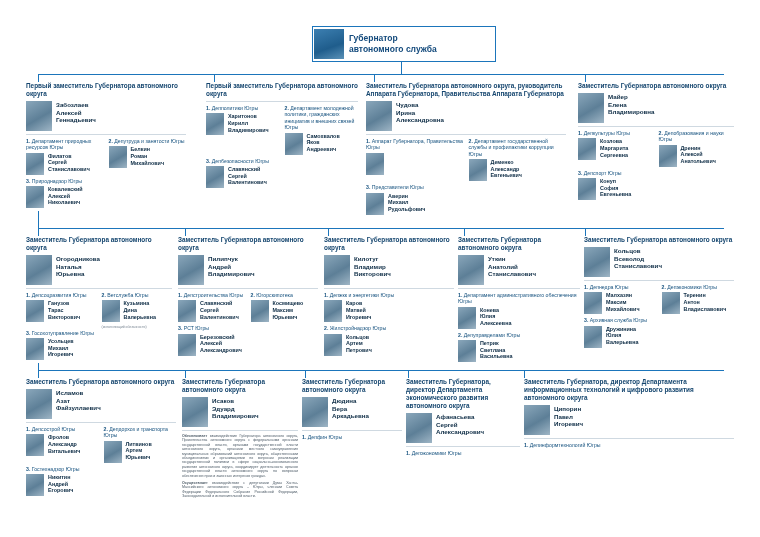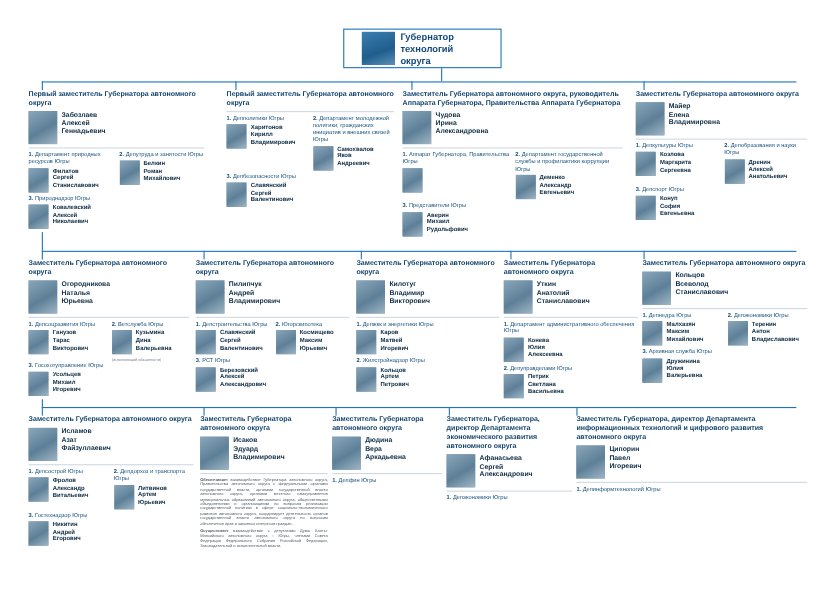--- a/index.html
+++ b/index.html
@@ -5,23 +5,23 @@
   html,body{margin:0;padding:0;}
   body{
     width:760px;height:537px;background:#ffffff;
     font-family:"Liberation Sans", sans-serif;
     color:#1b1b1b;overflow:hidden;position:relative;
   }
   .board{position:relative;width:760px;height:537px;}
 
   
   .top-node{
-    position:absolute;left:312px;top:26px;width:144px;height:36px;
+    position:absolute;left:312px;top:26px;width:184px;height:36px;
     border:1px solid #1b75bb;background:#fff;display:flex;align-items:center;
-    padding:0 16px;box-sizing:border-box;
+    padding:0 1px;box-sizing:border-box;
   }
   .top-photo{width:30px;height:30px;background:#2f6f9f;flex:0 0 auto;
     background-image:linear-gradient(160deg,#3c7fb1 0%,#1f5d8c 60%,#5b92b8 100%);}
   .top-title{font-size:8.5px;line-height:11px;font-weight:700;color:#134a7c;margin-left:5px;}
 
   
   .ln{position:absolute;background:#1b75bb;}
   .vline{width:1px;}
   .hline{height:1px;}
 
@@ -46,21 +46,21 @@
 </style>
 </head>
 <body>
 
 <div class="board">
 
   <div class="top-node">
     <div class="top-photo"></div>
     <div class="top-title">
       <div>Губернатор</div>
-      <div>технологий округа</div>
+      <div>автономного служба</div>
     </div>
   </div>
 
   <div class="ln vline" style="left:401px;top:62px;height:12px;"></div>
   <div class="ln hline" style="left:38px;top:74px;width:686px;"></div>
   <div class="ln vline" style="left:38px;top:74px;height:8px;"></div>
   <div class="ln vline" style="left:214px;top:74px;height:8px;"></div>
   <div class="ln vline" style="left:374px;top:74px;height:8px;"></div>
   <div class="ln vline" style="left:585px;top:74px;height:8px;"></div>
 

